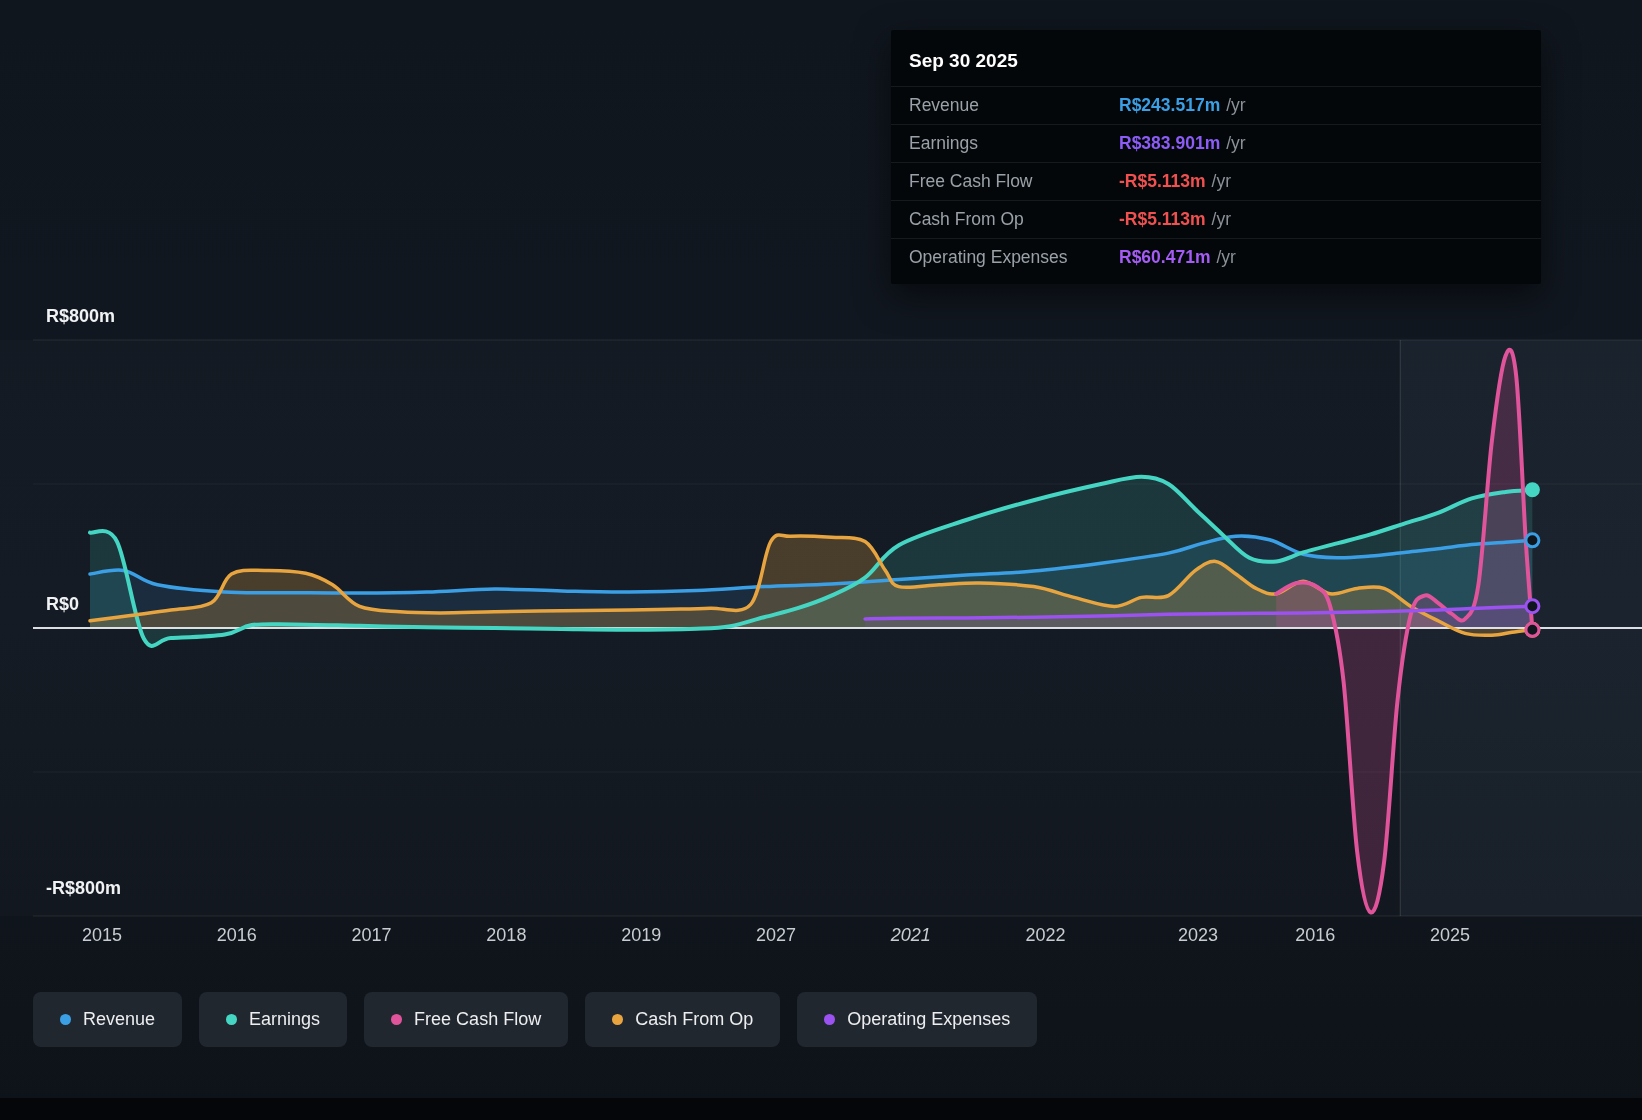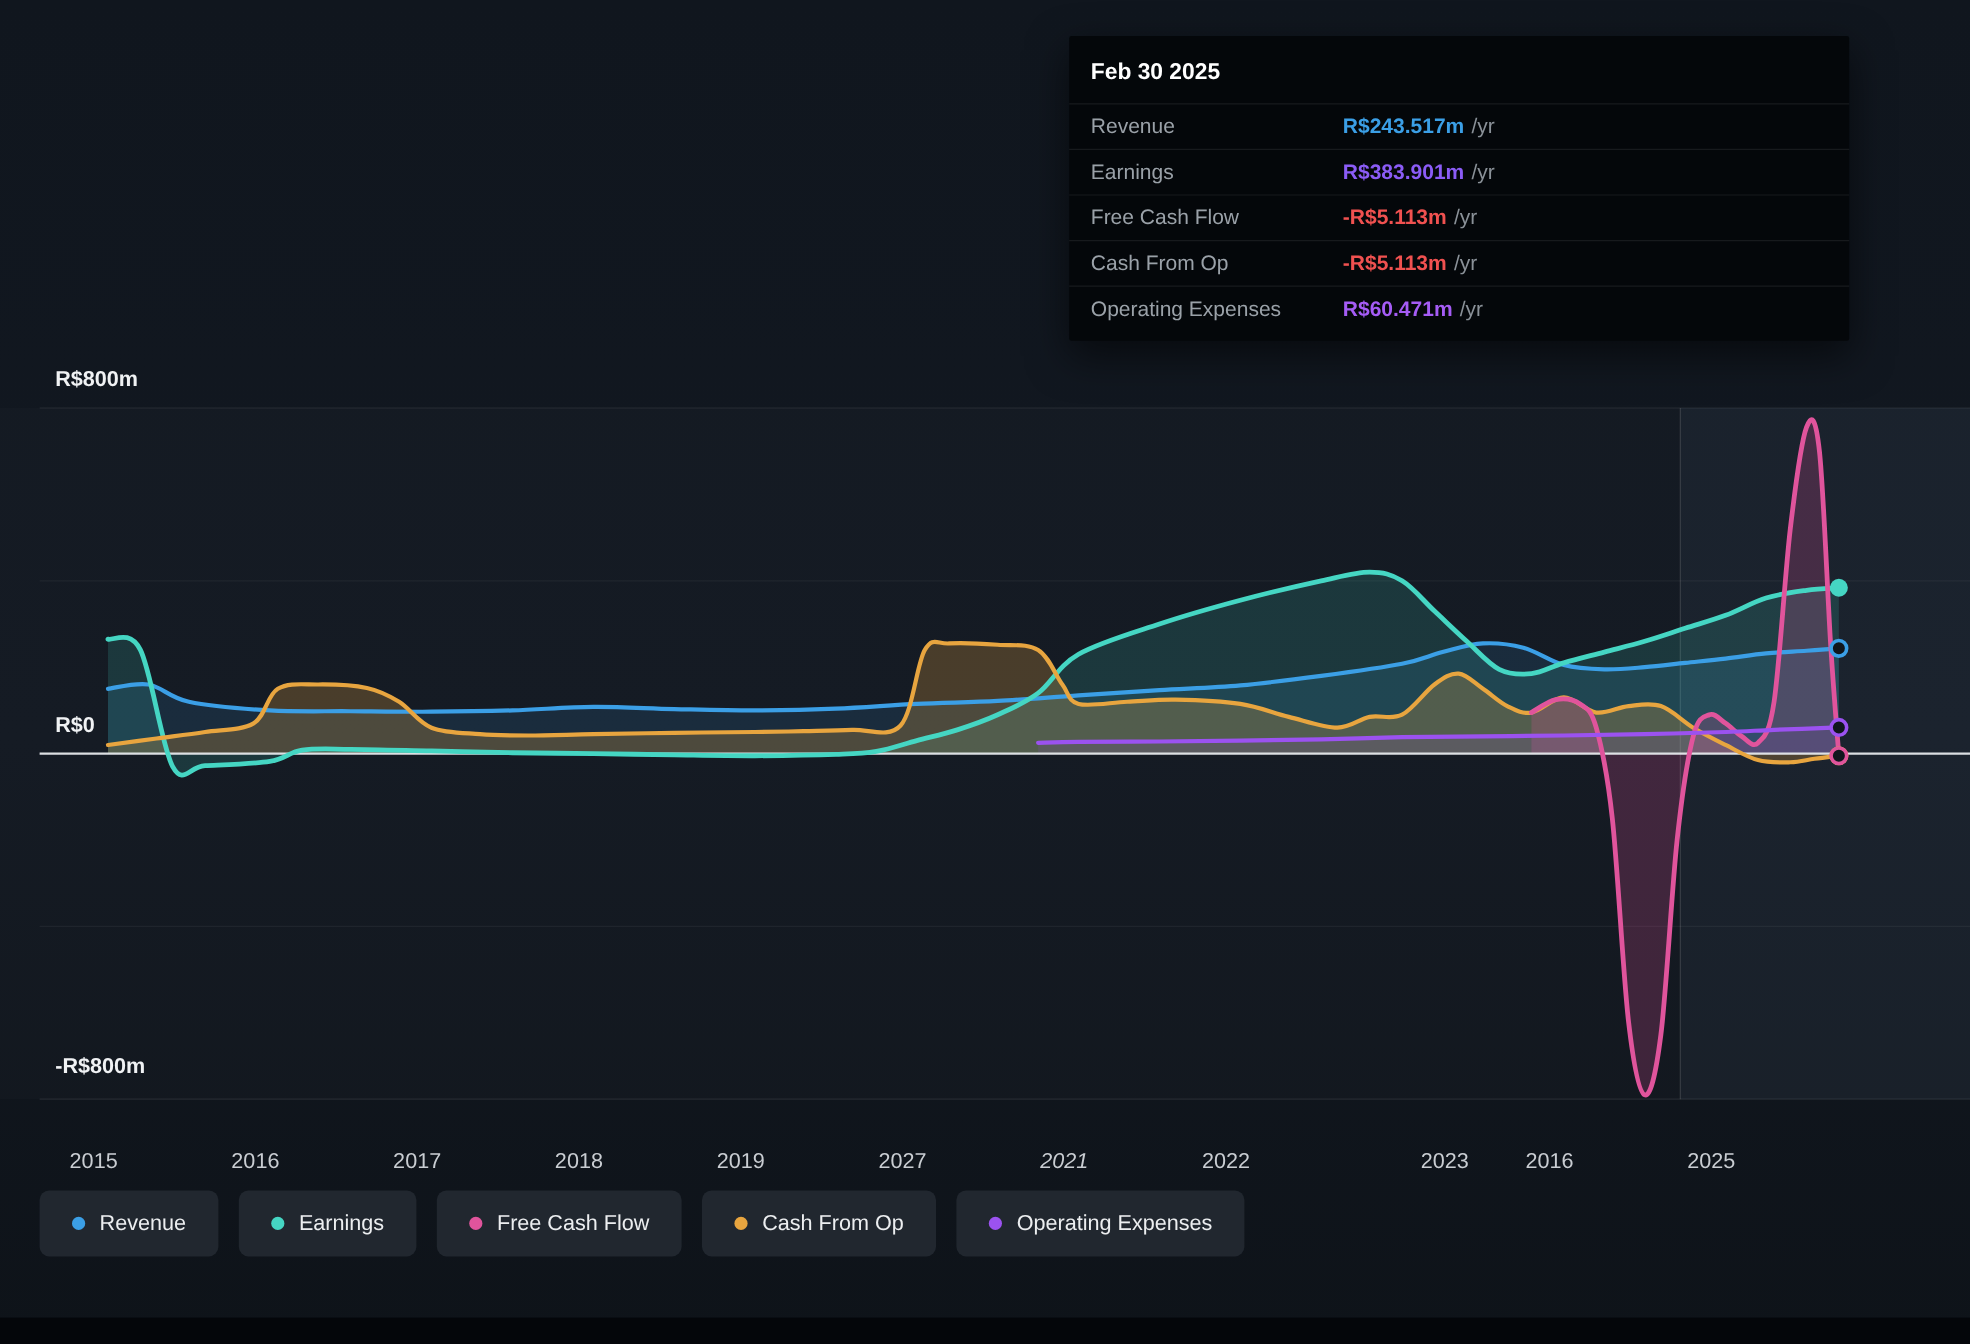--- a/index.html
+++ b/index.html
@@ -28,38 +28,38 @@
   .t-value .white { color:#ffffff; }
 
   
   .chart-wrap { position:absolute; left:0; top:300px; width:1642px; height:620px; }
   #chart-canvas { position:absolute; left:0; top:0; }
   .y-label { position:absolute; left:46px; font-size:18px; font-weight:700; color:#f0f2f4; z-index:5; }
   .y-label.top { top:306px; }
   .y-label.zero { top:594px; }
   .y-label.bottom { top:878px; }
   .x-axis { position:absolute; left:0; top:925px; width:1642px; height:30px; }
-  .x-label { position:absolute; width:64px; text-align:left; font-size:18px; color:#c9cdd2;margin-top:32px; }
+  .x-label { position:absolute; width:64px; text-align:right; font-size:18px; color:#c9cdd2; }
 
   
   .legend { position:absolute; left:33px; top:992px; display:flex; gap:17px; }
   .pill {
     display:inline-flex; align-items:center; gap:12px; height:55px;
     padding:0 27px; background:#21272f; border-radius:8px;
     font-size:18px; color:#eceef0; cursor:pointer;
   }
   .dot { width:11px; height:11px; border-radius:50%; display:inline-block; }
 
   .footer-bar { position:absolute; left:0; bottom:0; width:1642px; height:22px; background:#04060a; }
 </style>
 </head>
 <body>
 
 <div class="tooltip">
-  <div class="t-title">Feb 30 2025</div>
+  <div class="t-title">Sep 30 2025</div>
 
   <div class="t-row">
     <span class="t-label">Revenue</span>
     <span class="t-value"><b style="color: rgb(59, 159, 230);">R$243.517m</b><span class="suffix">/yr</span></span>
   </div>
 
   <div class="t-row">
     <span class="t-label">Earnings</span>
     <span class="t-value"><b style="color: #8b5cf6;">R$383.901m</b><span class="suffix">/yr</span></span>
   </div>
@@ -115,21 +115,21 @@
 
 <div class="x-axis" id="x-axis">
     <div class="x-label" style="left: 58px;">2015</div>
     <div class="x-label" style="left: 192.8px;">2016</div>
     <div class="x-label" style="left: 327.6px;">2017</div>
     <div class="x-label" style="left: 462.4px;">2018</div>
     <div class="x-label" style="left: 597.2px;">2019</div>
     <div class="x-label" style="left: 732px;">2027</div>
     <div class="x-label" style="left: 866.8px; font-style: italic;">2021</div>
     <div class="x-label" style="left: 1001.6px;">2022</div>
-    <div class="x-label" style="left: 1184px;">2023</div>
+    <div class="x-label" style="left: 1154px;">2023</div>
     <div class="x-label" style="left: 1271.2px;">2016</div>
     <div class="x-label" style="left: 1406px;">2025</div>
   </div>
 
 <div class="legend">
   <div class="pill">
     <span class="dot" style="background-color: rgb(59, 159, 230);"></span>
     <span>Revenue</span>
   </div>
   <div class="pill">

